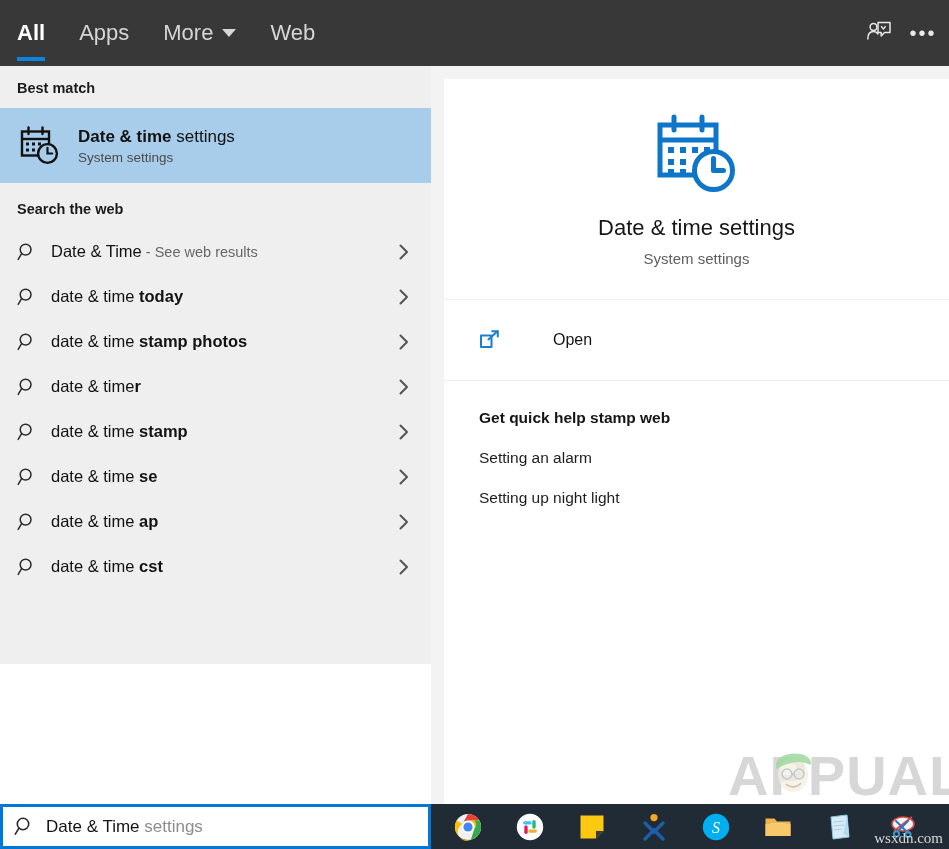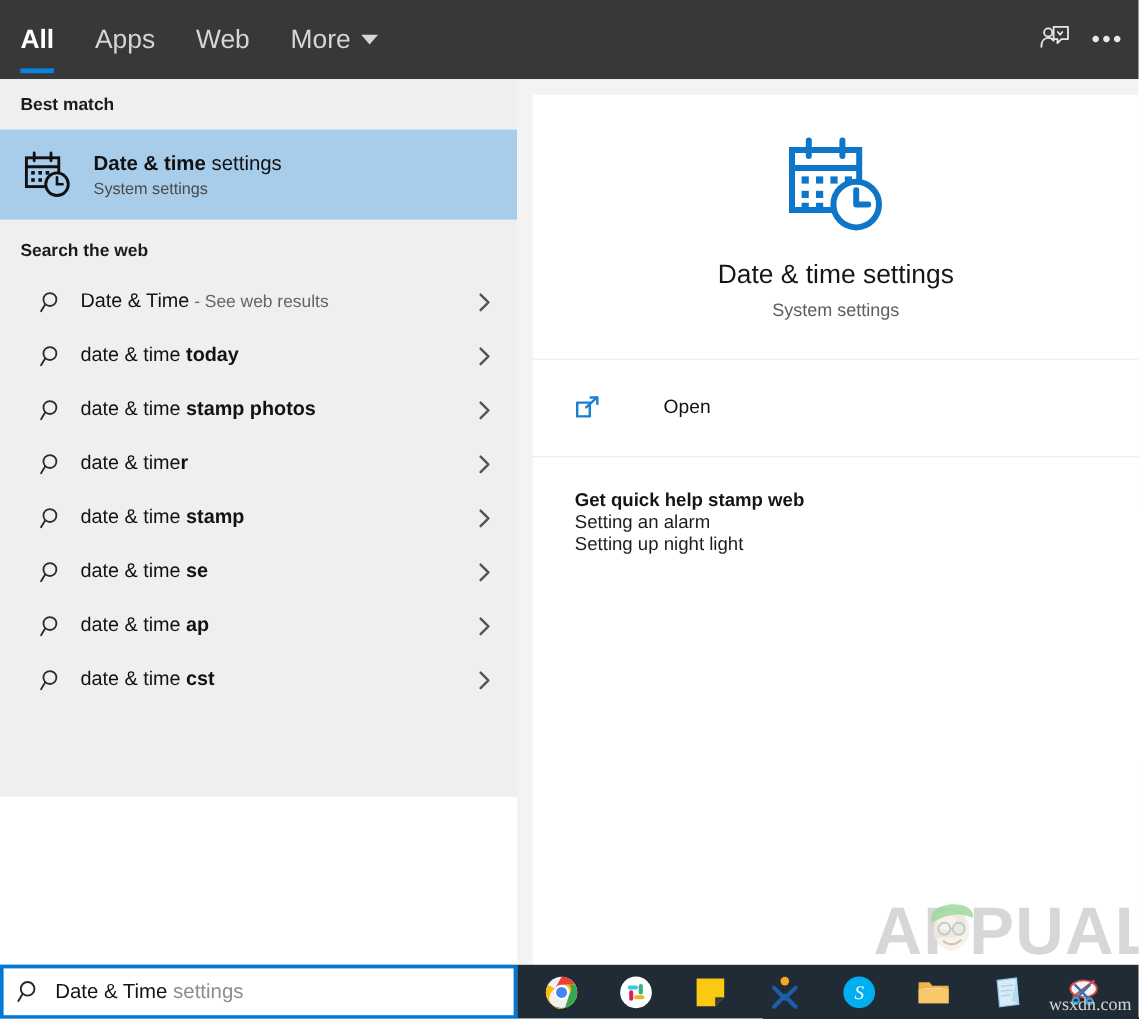--- a/index.html
+++ b/index.html
@@ -130,21 +130,20 @@
   }
 
   .weblist { }
   .webrow {
     height: 45px;
     display: flex;
     align-items: center;
     padding-left: 17px;
     padding-right: 20px;
     cursor: default;
-    margin-left: 16px;
   }
   .webrow .mag {
     flex: 0 0 34px;
     display: flex;
     align-items: center;
   }
   .webrow .lbl {
     flex: 1 1 auto;
     font-size: 16.5px;
     color: #121212;
@@ -222,20 +221,21 @@
     padding: 28px 0 0 35px;
   }
   .pv-help-title {
     font-size: 15.5px;
     font-weight: bold;
     color: #151515;
   }
   .pv-help-link {
     font-size: 15.5px;
     color: #1d1d1d;
+    margin-top: 22px;
     cursor: default;
   }
 
   
   .watermark {
     position: absolute;
     left: 728px; top: 748px;
     display: flex;
     align-items: center;
     pointer-events: none;
@@ -319,26 +319,26 @@
         <span>All</span>
         <span class="underline"></span>
       </div>
 
       <div class="tab">
         <span>Apps</span>
       </div>
 
 
       <div class="tab">
-        <span>Web</span>
-      </div>
-
-      <div class="tab">
         <span>More</span>
         <span class="caret"></span>
+      </div>
+
+      <div class="tab">
+        <span>Web</span>
       </div>
 
     </div>
 
     <div class="tabbar-right">
       <div class="tb-icon">
         <svg width="26" height="26" viewBox="0 0 26 26">
           <circle cx="7.5" cy="7" r="3.4" fill="none" stroke="#e8e8e8" stroke-width="1.5"></circle>
           <path d="M1.8 19 C1.8 14 4.4 11.6 7.5 11.6 C9.4 11.6 11 12.5 12 14" fill="none" stroke="#e8e8e8" stroke-width="1.5" stroke-linecap="round"></path>
           <path d="M12 2.4 H24 V12.6 H18.5 L15.2 16 V12.6 H12 Z" fill="none" stroke="#e8e8e8" stroke-width="1.5" stroke-linejoin="round"></path>

